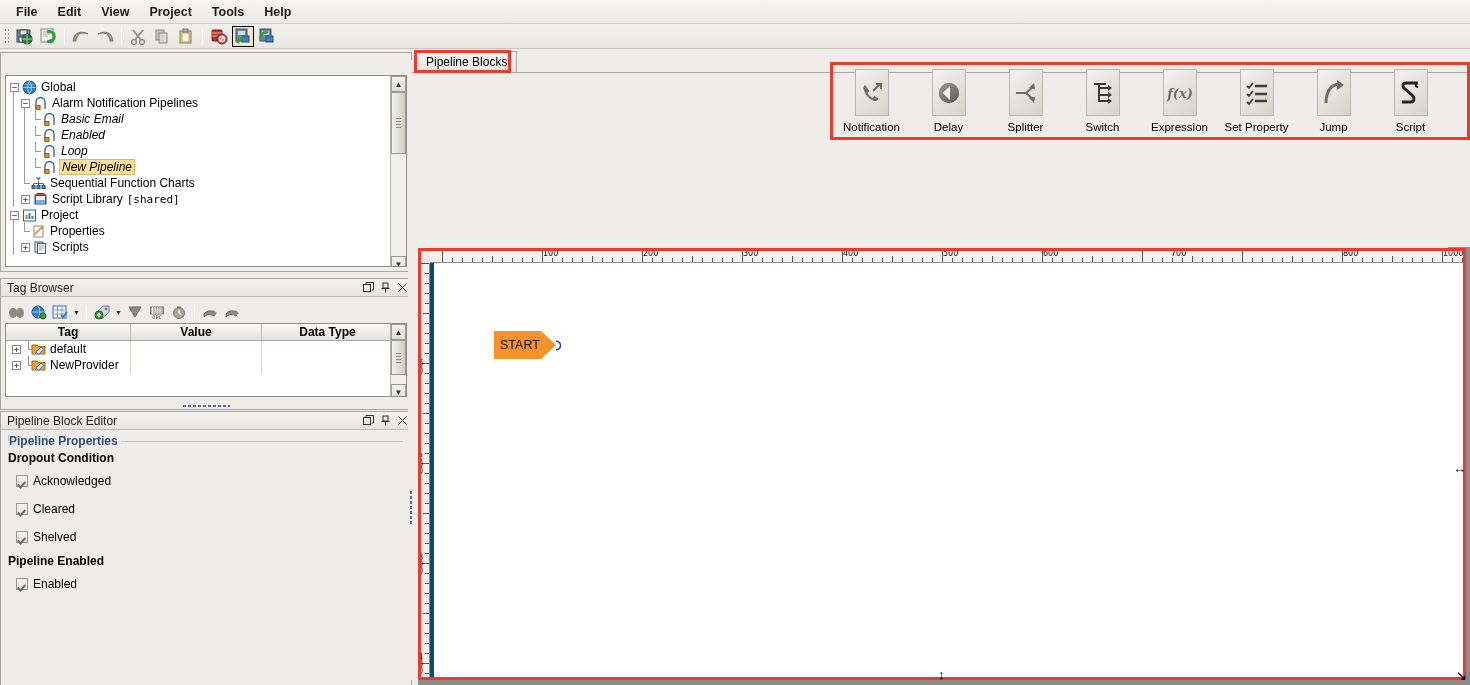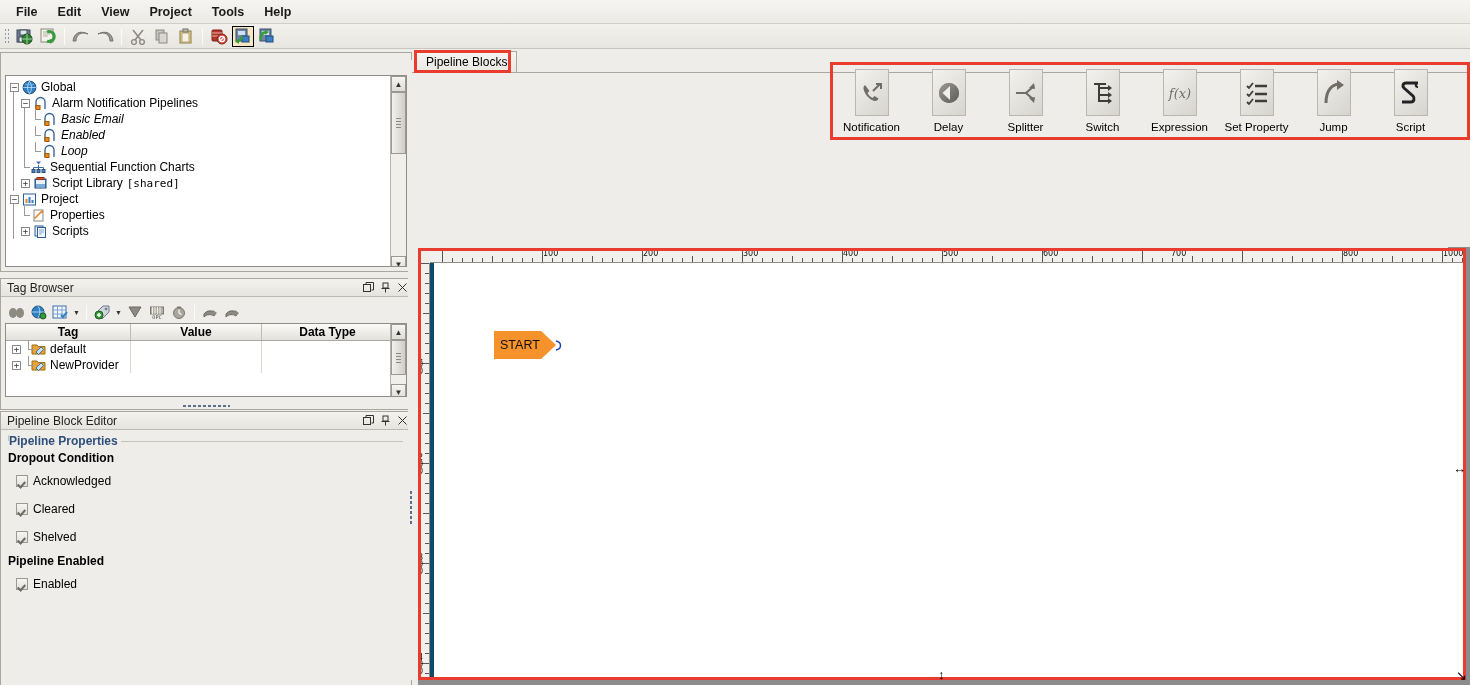--- a/index.html
+++ b/index.html
@@ -145,21 +145,21 @@
     background:#a9a79f; }
   .hl-box { position:absolute; border:3px solid #ea3b2f; pointer-events:none; }
 
   .palette { position:absolute; left:833px; top:65px; width:634px; height:70px;
     display:flex; align-items:flex-start; }
   .pblock { width:77px; height:68px; display:flex; flex-direction:column;
     align-items:center; padding-top:4px; }
   .pbicon { width:34px; height:51px;
     background:linear-gradient(135deg,#f3f2ef 0%,#d6d4cd 100%);
     border:1px solid #b9b7b0; display:flex; align-items:center;
-    justify-content:center; }
+    justify-content:center;font-weight:bold; }
   .pblabel { margin-top:5px; font-size:11.5px; white-space:nowrap; }
 
   
   .canvas-wrap { position:absolute; left:418px; top:250px; width:1047px; height:430px;
     background:#eeedea; }
   .ruler-h { position:absolute; left:12px; top:0; right:0; height:13px;
     background:#f1f0ec; border-bottom:1px solid #8f8d86; overflow:hidden; }
   .ruler-v { position:absolute; left:0; top:13px; width:12px; bottom:0;
     background:#f1f0ec; border-right:1px solid #8f8d86; overflow:hidden; }
   .rtick { position:absolute; bottom:0; width:1px; background:#555; }
@@ -353,20 +353,32 @@
           <span class="elbow"></span>
           <span class="ticon">
             <svg width="15" height="15" viewBox="0 0 15 15">
                 <path d="M3 13V6a4.5 4.5 0 0 1 9 0v7" fill="#fff" stroke="#2e5f94" stroke-width="1.3"></path>
                 <rect x="3" y="9.5" width="4" height="4" fill="#f08b1d" stroke="#9b5a0d"></rect>
               </svg>
           </span>
           <span class="tlabel italic">Loop</span>
         </div>
 
+        <div class="trow">
+          <span class="vline"></span>
+          <span class="vline"></span>
+          <span class="elbow"></span>
+          <span class="ticon">
+            <svg width="15" height="15" viewBox="0 0 15 15">
+                <path d="M3 13V6a4.5 4.5 0 0 1 9 0v7" fill="#fff" stroke="#2e5f94" stroke-width="1.3"></path>
+                <rect x="3" y="9.5" width="4" height="4" fill="#f08b1d" stroke="#9b5a0d"></rect>
+              </svg>
+          </span>
+          <span class="tlabel italic hl">New Pipeline</span>
+        </div>
 
         <div class="trow">
           <span class="vline"></span>
           <span class="elbow"></span>
           <span class="ticon">
             <svg width="15" height="15" viewBox="0 0 15 15">
                 <path d="M7.5 5v2.5M2.5 7.5h10M2.5 7.5v2M12.5 7.5v2M7.5 7.5v2" stroke="#3f6fa3"></path>
                 <path d="M5 1.5h5l-2.5 3z" fill="#3f6fa3"></path>
                 <rect x="1" y="9.5" width="3" height="3" fill="#4a86c4" stroke="#2a5080"></rect>
                 <rect x="6" y="9.5" width="3" height="3" fill="#4a86c4" stroke="#2a5080"></rect>

